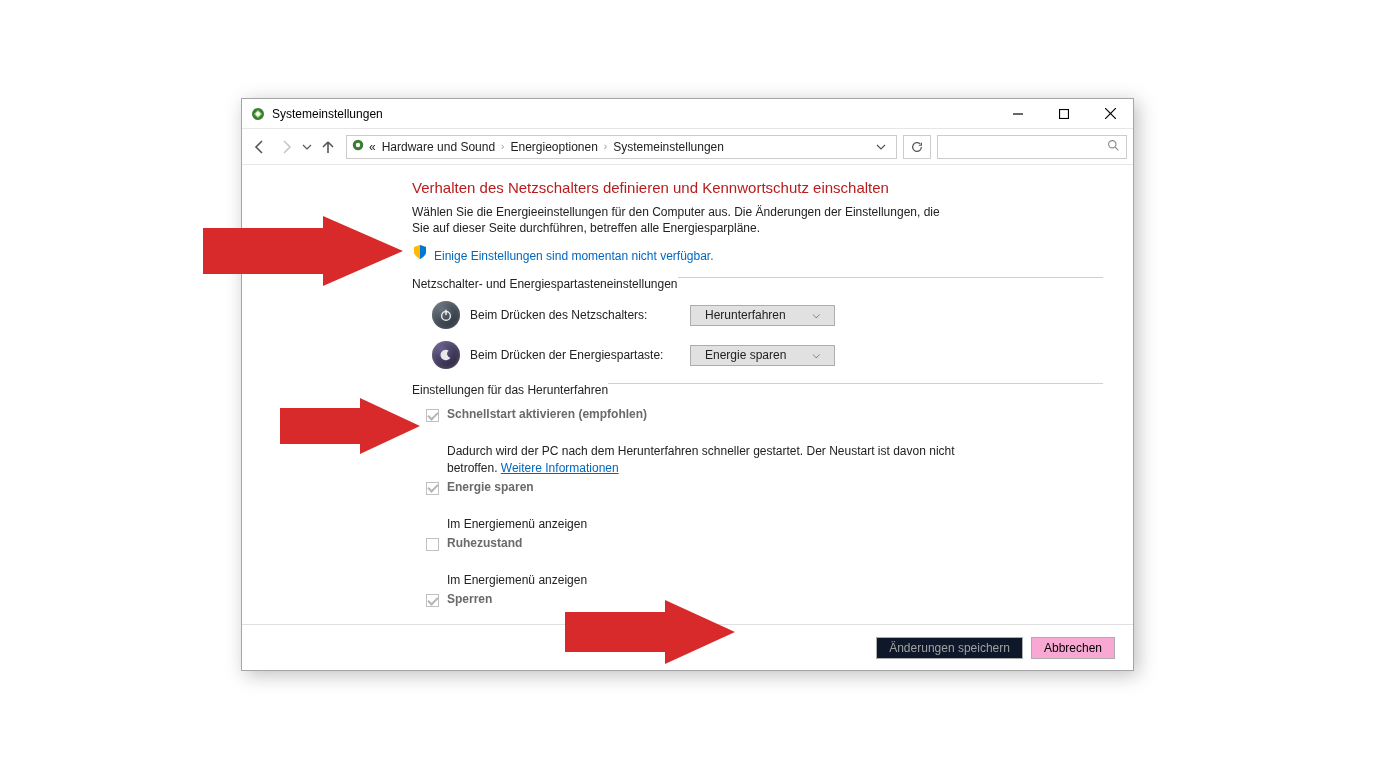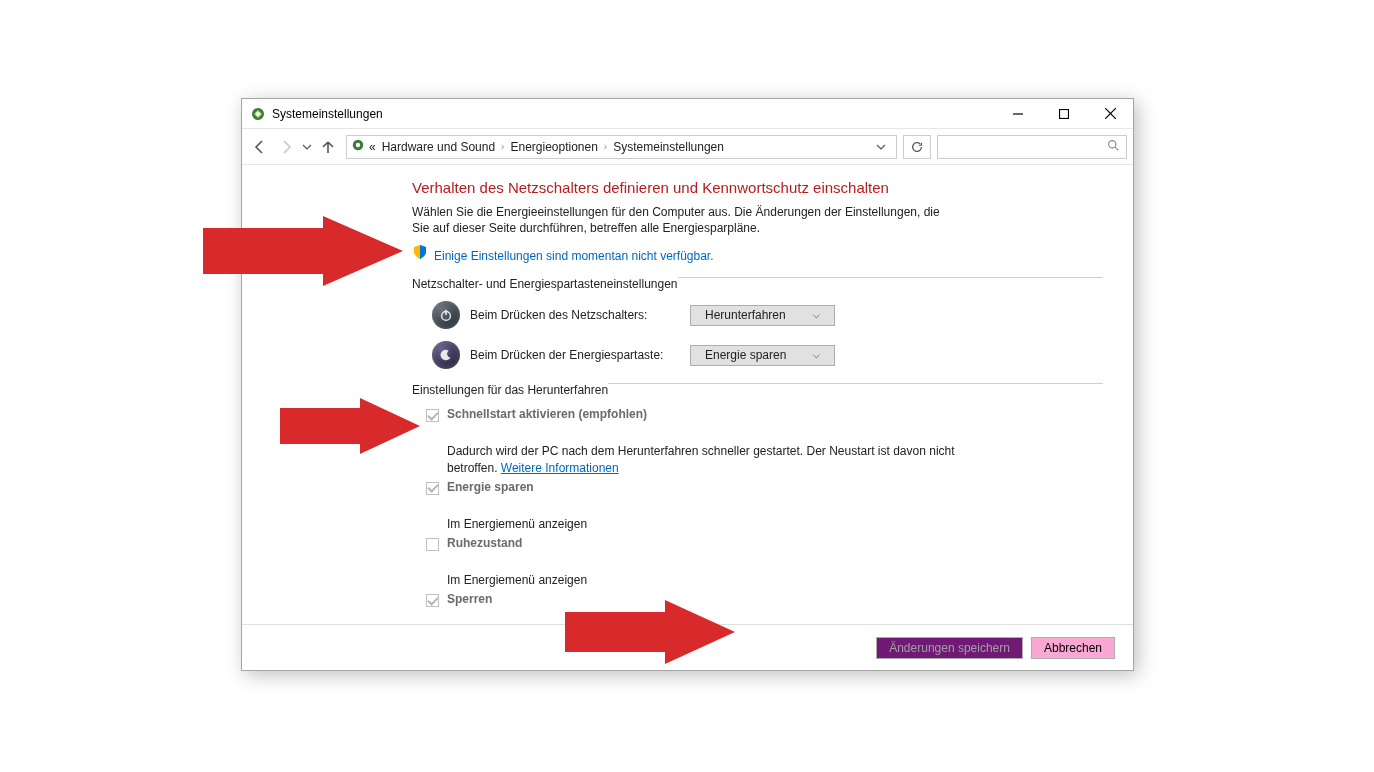--- a/index.html
+++ b/index.html
@@ -132,21 +132,21 @@
   .link { color:#0067c0; text-decoration:underline; }
   
   .buttonbar {
     height: 46px; border-top:1px solid #e0e0e0; display:flex; align-items:center; justify-content:flex-end;
     padding: 0 18px; gap:8px;
   }
   .btn {
     min-width: 80px; height:22px; padding:0 12px; border:1px solid #adadad; background:#f9a8d4;
     font-size:12px; display:flex; align-items:center; justify-content:center;
   }
-  .btn.disabled { color:#a0a0a0; background:#701a75; }
+  .btn.disabled { color:#a0a0a0; background:#0f172a; }
   
   .arrow {
     position:absolute; pointer-events:none;
   }
   .arrow svg { display:block; }
 </style>
 </head>
 <body>
 
 <div class="window">

